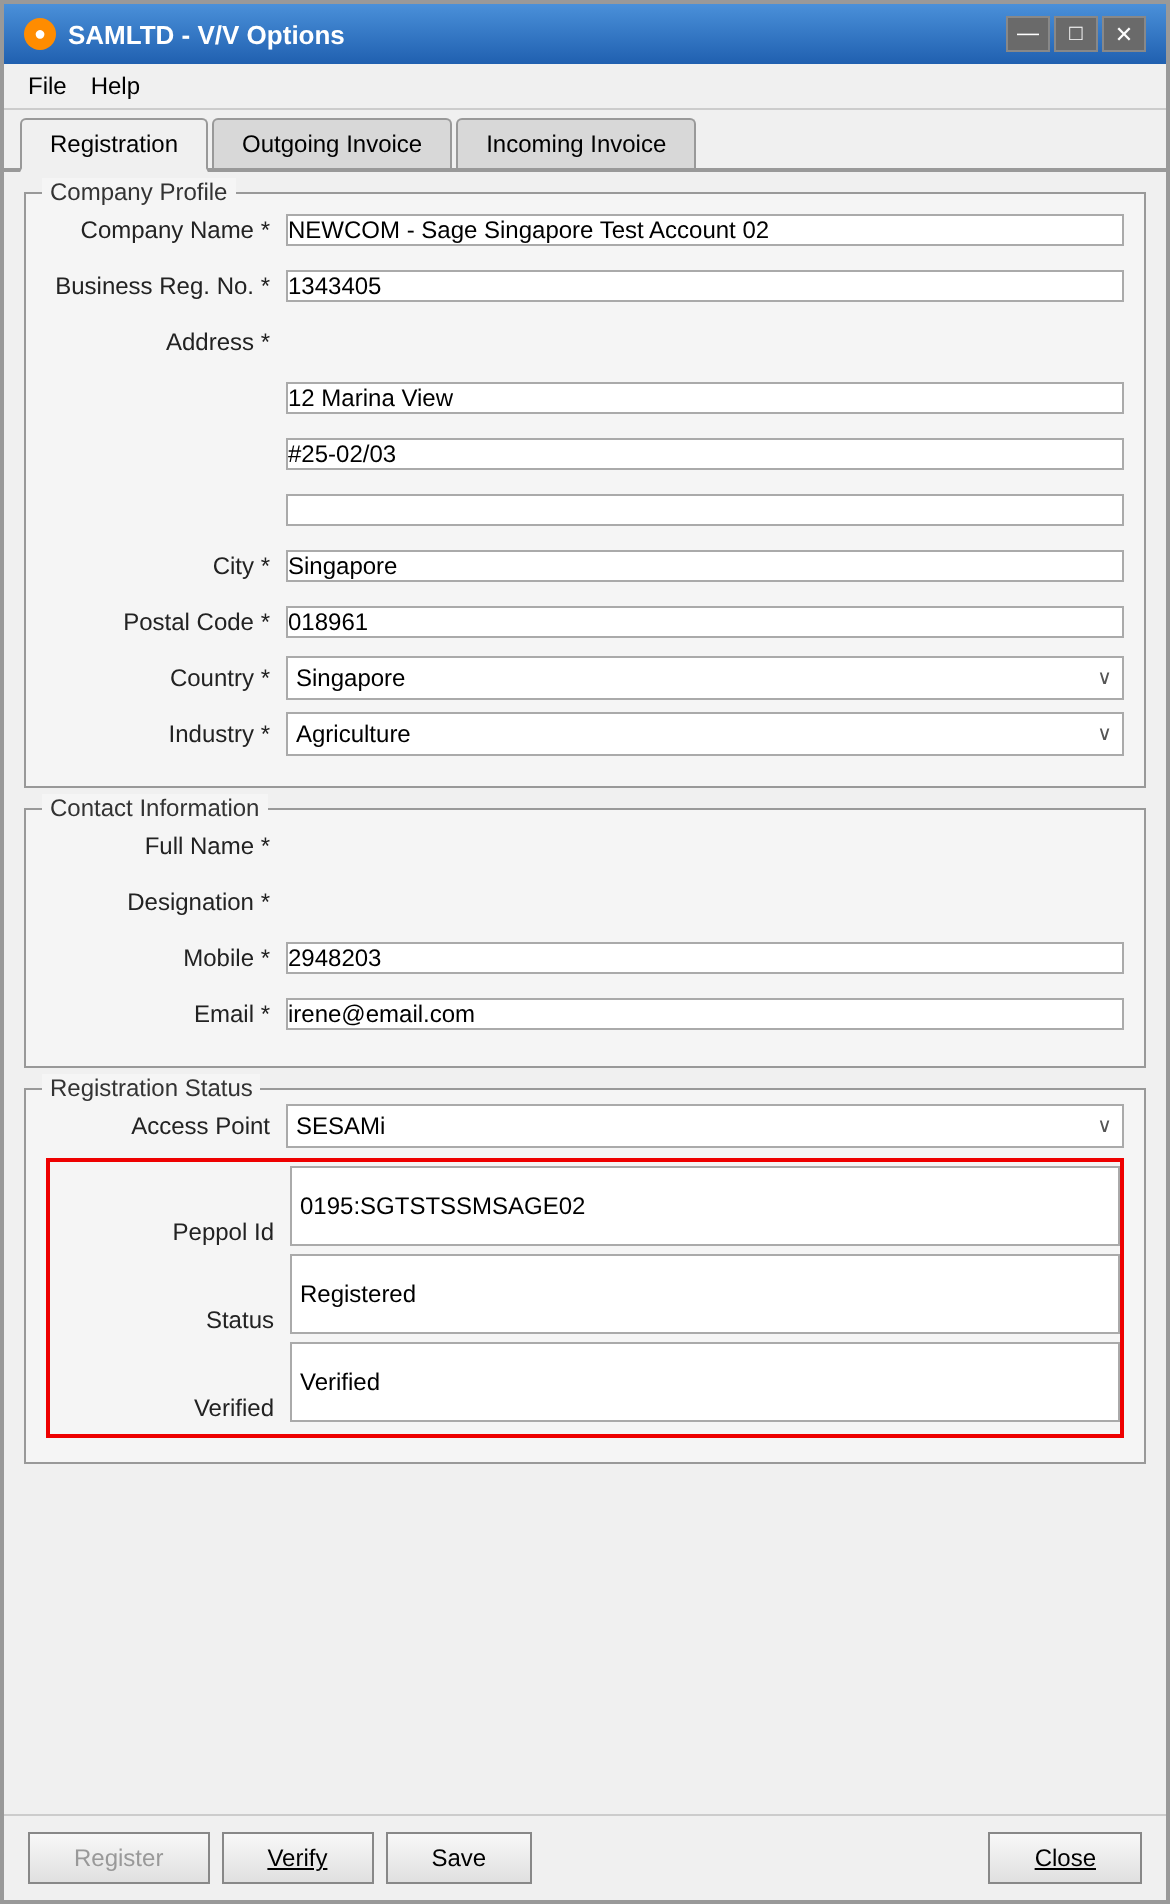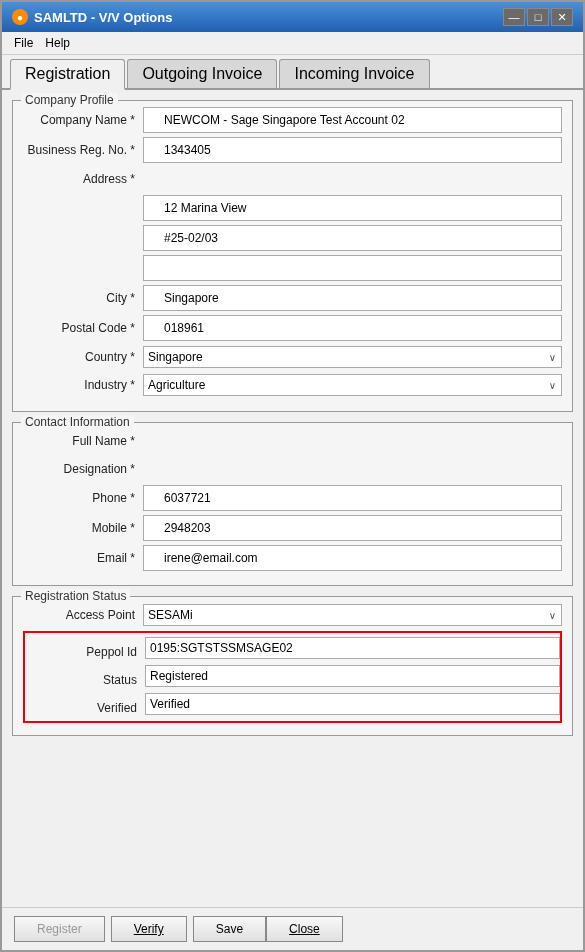--- a/index.html
+++ b/index.html
@@ -94,21 +94,21 @@
       gap: 0;
       border-bottom: 2px solid #999;
     }
 
     .tab {
       padding: 5px 14px;
       border: 1px solid #999;
       border-bottom: none;
       background: #d8d8d8;
       cursor: pointer;
-      font-size: 16px;
+      font-size: 12px;
       margin-right: 2px;
       border-radius: 3px 3px 0 0;
     }
 
     .tab.active {
       background: #f0f0f0;
       border-bottom: 2px solid #f0f0f0;
       margin-bottom: -2px;
       z-index: 1;
       position: relative;
@@ -152,24 +152,24 @@
       min-width: 120px;
       text-align: right;
       padding-right: 8px;
       font-size: 12px;
       color: #222;
       white-space: nowrap;
     }
 
     .form-input {
       flex: 1;
-      height: 26px;
+      height: 16px;
       border: 1px solid #aaa;
       background: white;
-      padding: 1px 20px;
+      padding: 1px 0;
       font-size: 12px;
       font-family: inherit;
       outline: none;
     }
 
     .select-wrapper {
       flex: 1;
       position: relative;
     }
 
@@ -208,30 +208,31 @@
       align-items: flex-end;
       margin-bottom: 4px;
       min-height: 24px;
     }
 
     .status-input {
       flex: 1;
       height: 22px;
       border: 1px solid #aaa;
       background: white;
-      padding: 1px 4px;
+      padding: 19px 4px;
       font-size: 12px;
       font-family: inherit;
     }
 
     .bottom-bar {
       padding: 8px 12px;
       background: #f0f0f0;
       border-top: 1px solid #ccc;
       display: flex;
+      justify-content: space-between;
       align-items: center;
     }
 
     .bottom-left {
       display: flex;
       gap: 6px;
     }
 
     .btn {
       padding: 5px 22px;
@@ -353,24 +354,20 @@
       <span class="group-box-title">Contact Information</span>
 
       <div class="form-row">
         <span class="form-label">Full Name *</span>
       </div>
 
       <div class="form-row">
         <span class="form-label">Designation *</span>
       </div>
 
-      <div class="form-row">
-        <span class="form-label">Phone *</span>
-        <input class="form-input" type="text" value="6037721" style="">
-      </div>
 
       <div class="form-row">
         <span class="form-label">Mobile *</span>
         <input class="form-input" type="text" value="2948203" style="">
       </div>
 
       <div class="form-row">
         <span class="form-label">Email *</span>
         <input class="form-input" type="text" value="irene@email.com" style="">
       </div>

